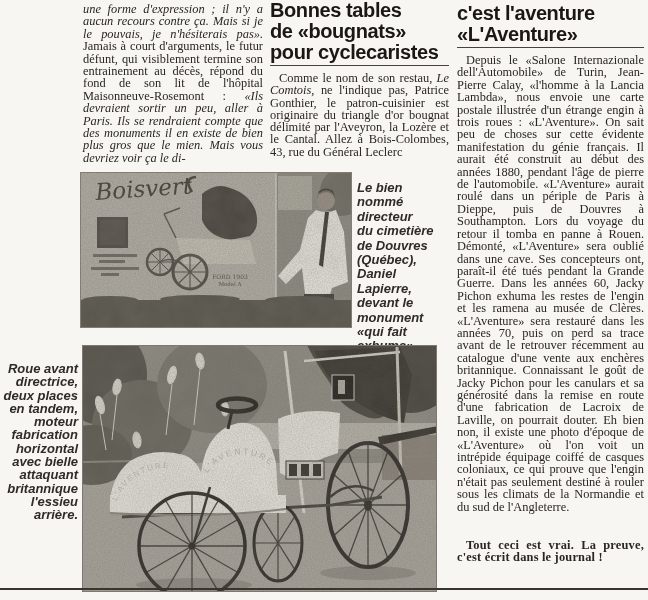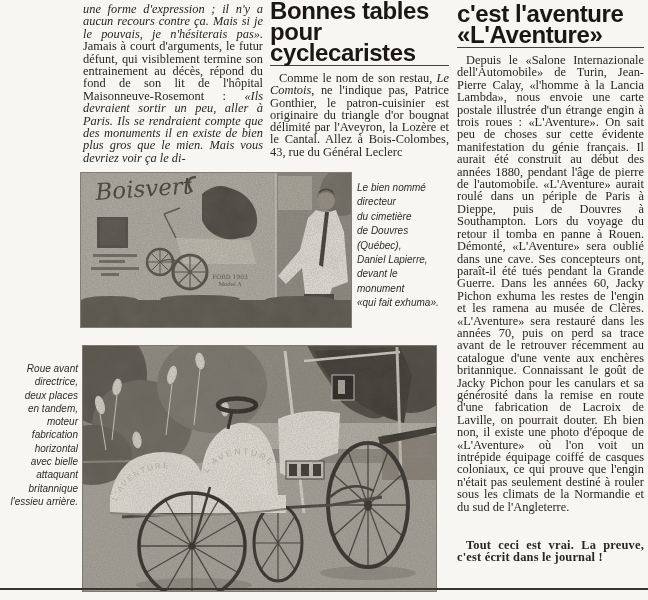--- a/index.html
+++ b/index.html
@@ -1,43 +1,44 @@
 <!DOCTYPE html>
 <html lang="fr"><head>
 <meta charset="utf-8">
 <style>
   html,body{margin:0;padding:0;background:#e9e7e1;}
   .page{position:relative;width:648px;height:600px;background:#f7f6f2;overflow:hidden;
         font-family:"Liberation Serif",serif;color:#2a2622;}
   .col{position:absolute;text-align:justify;font-size:12.4px;line-height:12.4px;hyphens:auto;}
   .col p{margin:0;}
-  .headline{font-family:"Liberation Sans",sans-serif;font-weight:bold;font-size:24px;line-height:21px;
+  .headline{font-family:"Liberation Sans",sans-serif;font-weight:bold;font-size:20px;line-height:21px;
             letter-spacing:-0.4px;color:#1b1814;text-align:left;}
   .hrule{border:none;border-top:1.6px solid #46423c;margin:2px 0 6px 0;}
   .indent{text-indent:9px;}
   .ital{font-style:italic;}
   .closing{font-weight:bold;margin-top:26px !important;text-indent:9px;letter-spacing:0.2px;}
-  .cap{position:absolute;font-family:"Liberation Sans",sans-serif;font-style:italic;font-weight:normal;
-       font-size:10px;line-height:14.4px;color:#2f2b27;}
+  .cap{position:absolute;font-family:"Liberation Sans",sans-serif;font-style:italic;font-weight:bold;
+       font-size:13px;line-height:14.4px;color:#2f2b27;}
   .cap2{line-height:13.3px;text-align:right;}
   .photo{position:absolute;display:block;}
   .bottom-rule{position:absolute;left:0;top:588px;width:648px;height:2px;background:#38342e;}
 </style>
 </head>
 <body>
 
 <div class="page">
 
   <div class="col" style="left:83px;top:3px;width:180px;font-family:Liberation Serif, serif;">
     <p><span class="ital">une forme d'expression ; il n'y a aucun recours contre ça. Mais si je le pouvais, je n'hésiterais pas».</span><span> Jamais à court d'arguments, le futur défunt, qui visiblement termine son entrainement au décès, répond du fond de son lit de l'hôpital Maisonneuve-Rosemont : </span><span class="ital">«Ils devraient sortir un peu, aller à Paris. Ils se rendraient compte que des monuments il en existe de bien plus gros que le mien. Mais vous devriez voir ça le di-</span></p>
   </div>
 
   <div class="col" style="left:270px;top:0px;width:179px;line-height:12.3px;">
     <div class="headline">
         <div>Bonnes tables</div>
+        <div>de «bougnats»</div>
         <div>pour cyclecaristes</div>
       </div>
     <hr class="hrule">
     <p class="indent"><span>Comme le nom de son restau, </span><span class="ital">Le Comtois</span><span>, ne l'indique pas, Patrice Gonthier, le patron-cuisinier est originaire du triangle d'or bougnat délimité par l'Aveyron, la Lozère et le Cantal. Allez à Bois-Colombes, 43, rue du Général Leclerc</span></p>
   </div>
 
   <div class="col" style="left:457px;top:3px;width:187px;">
     <div class="headline">
         <div>c'est l'aventure</div>
         <div>«L'Aventure»</div>

